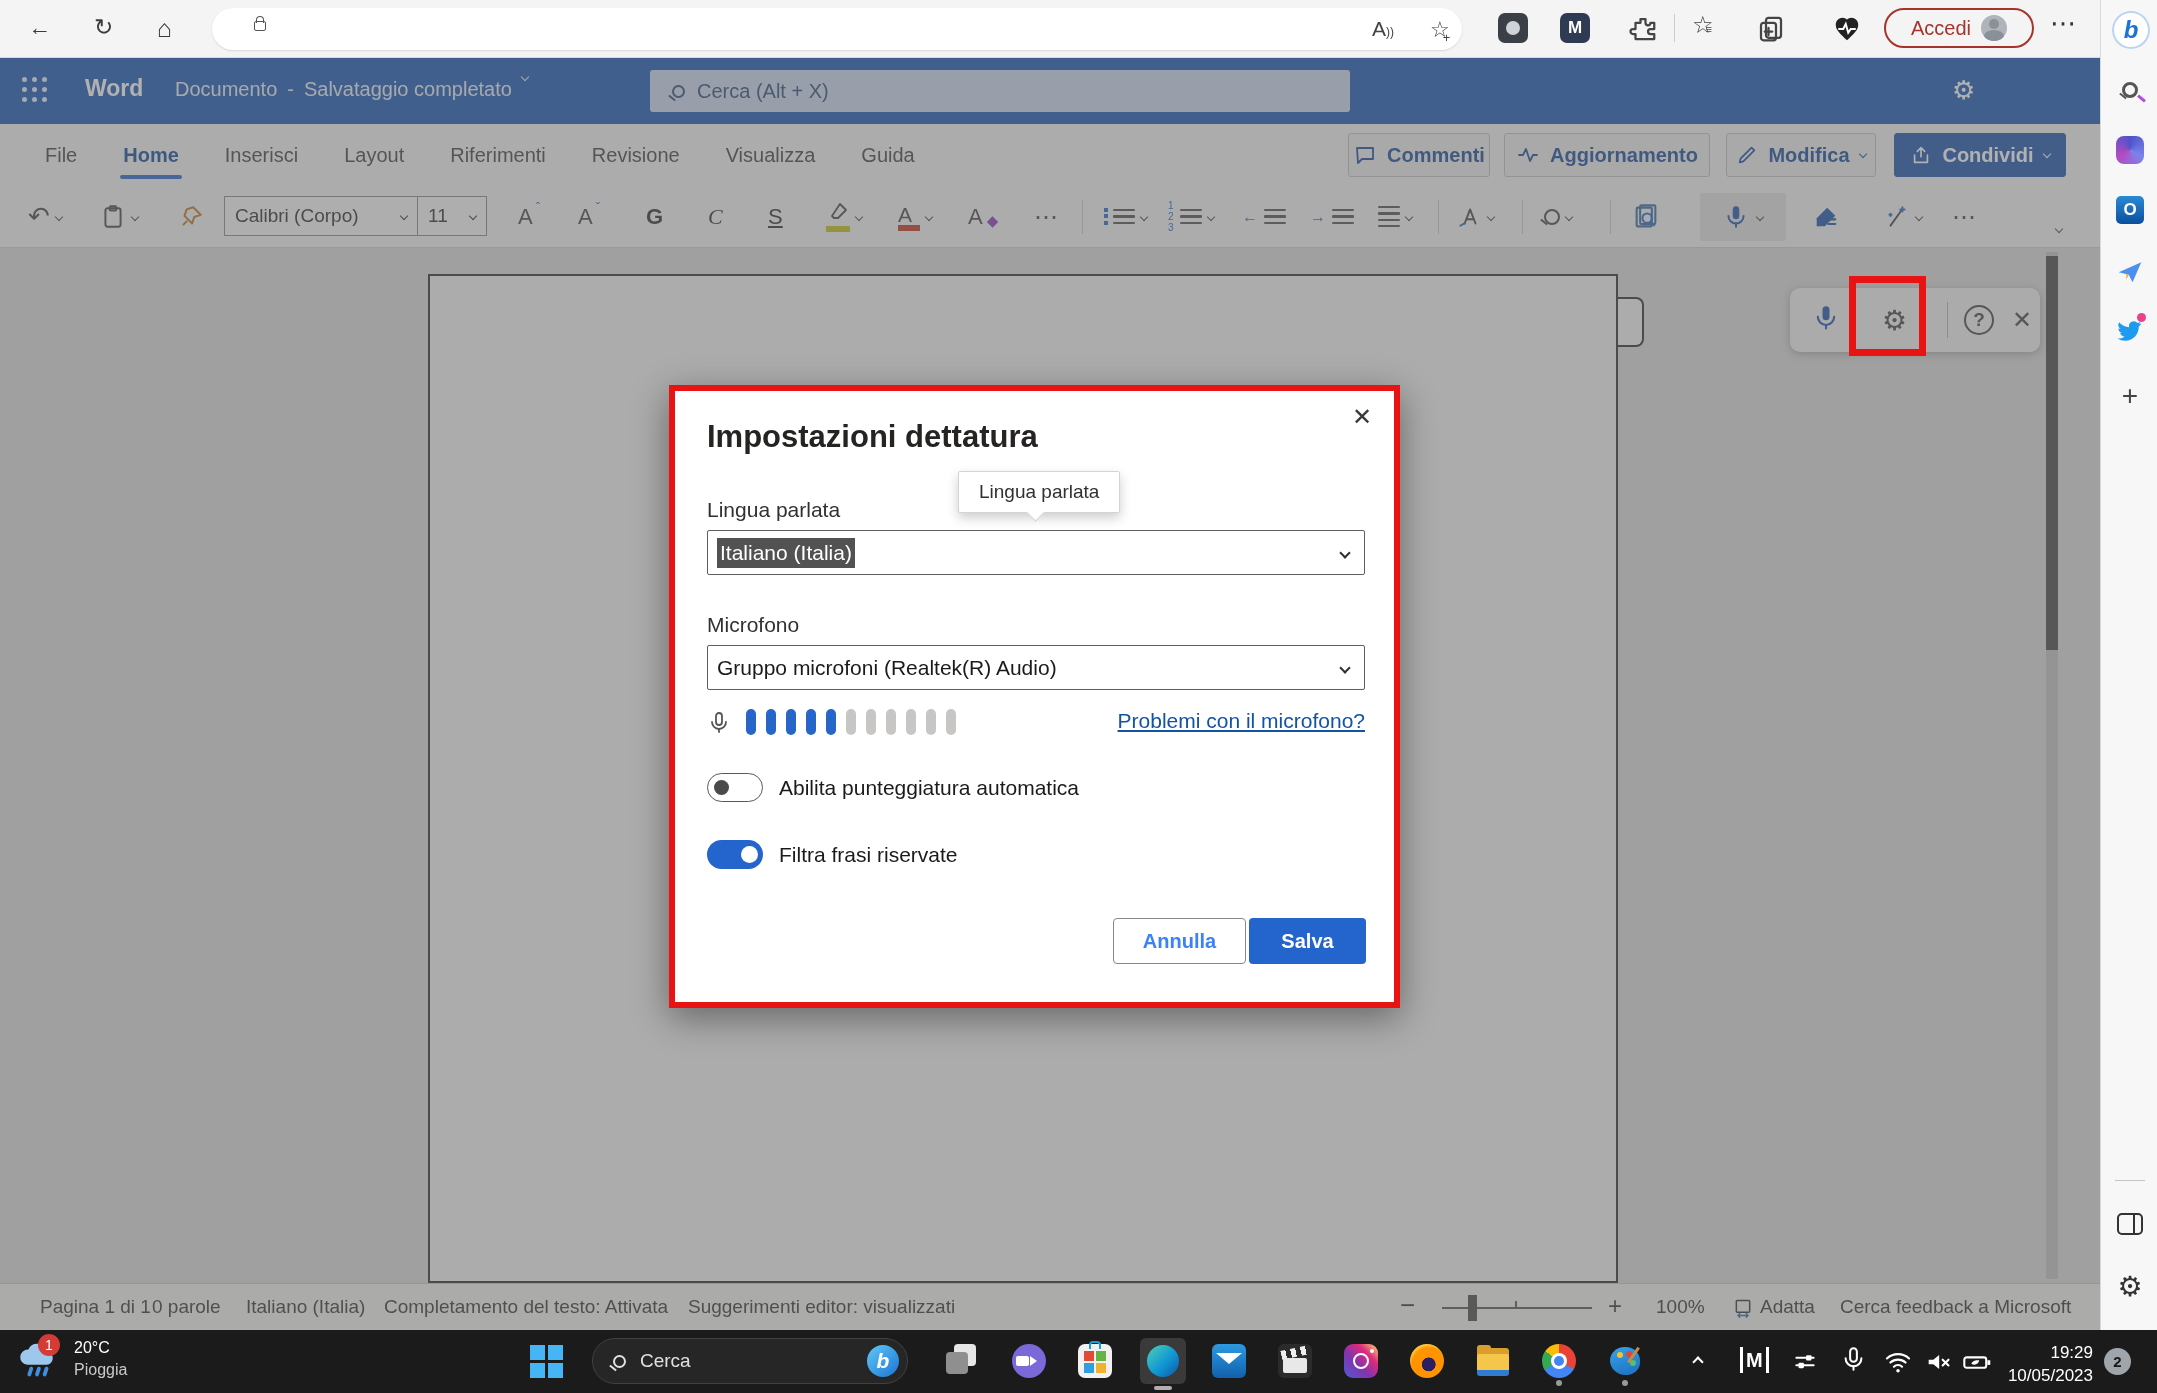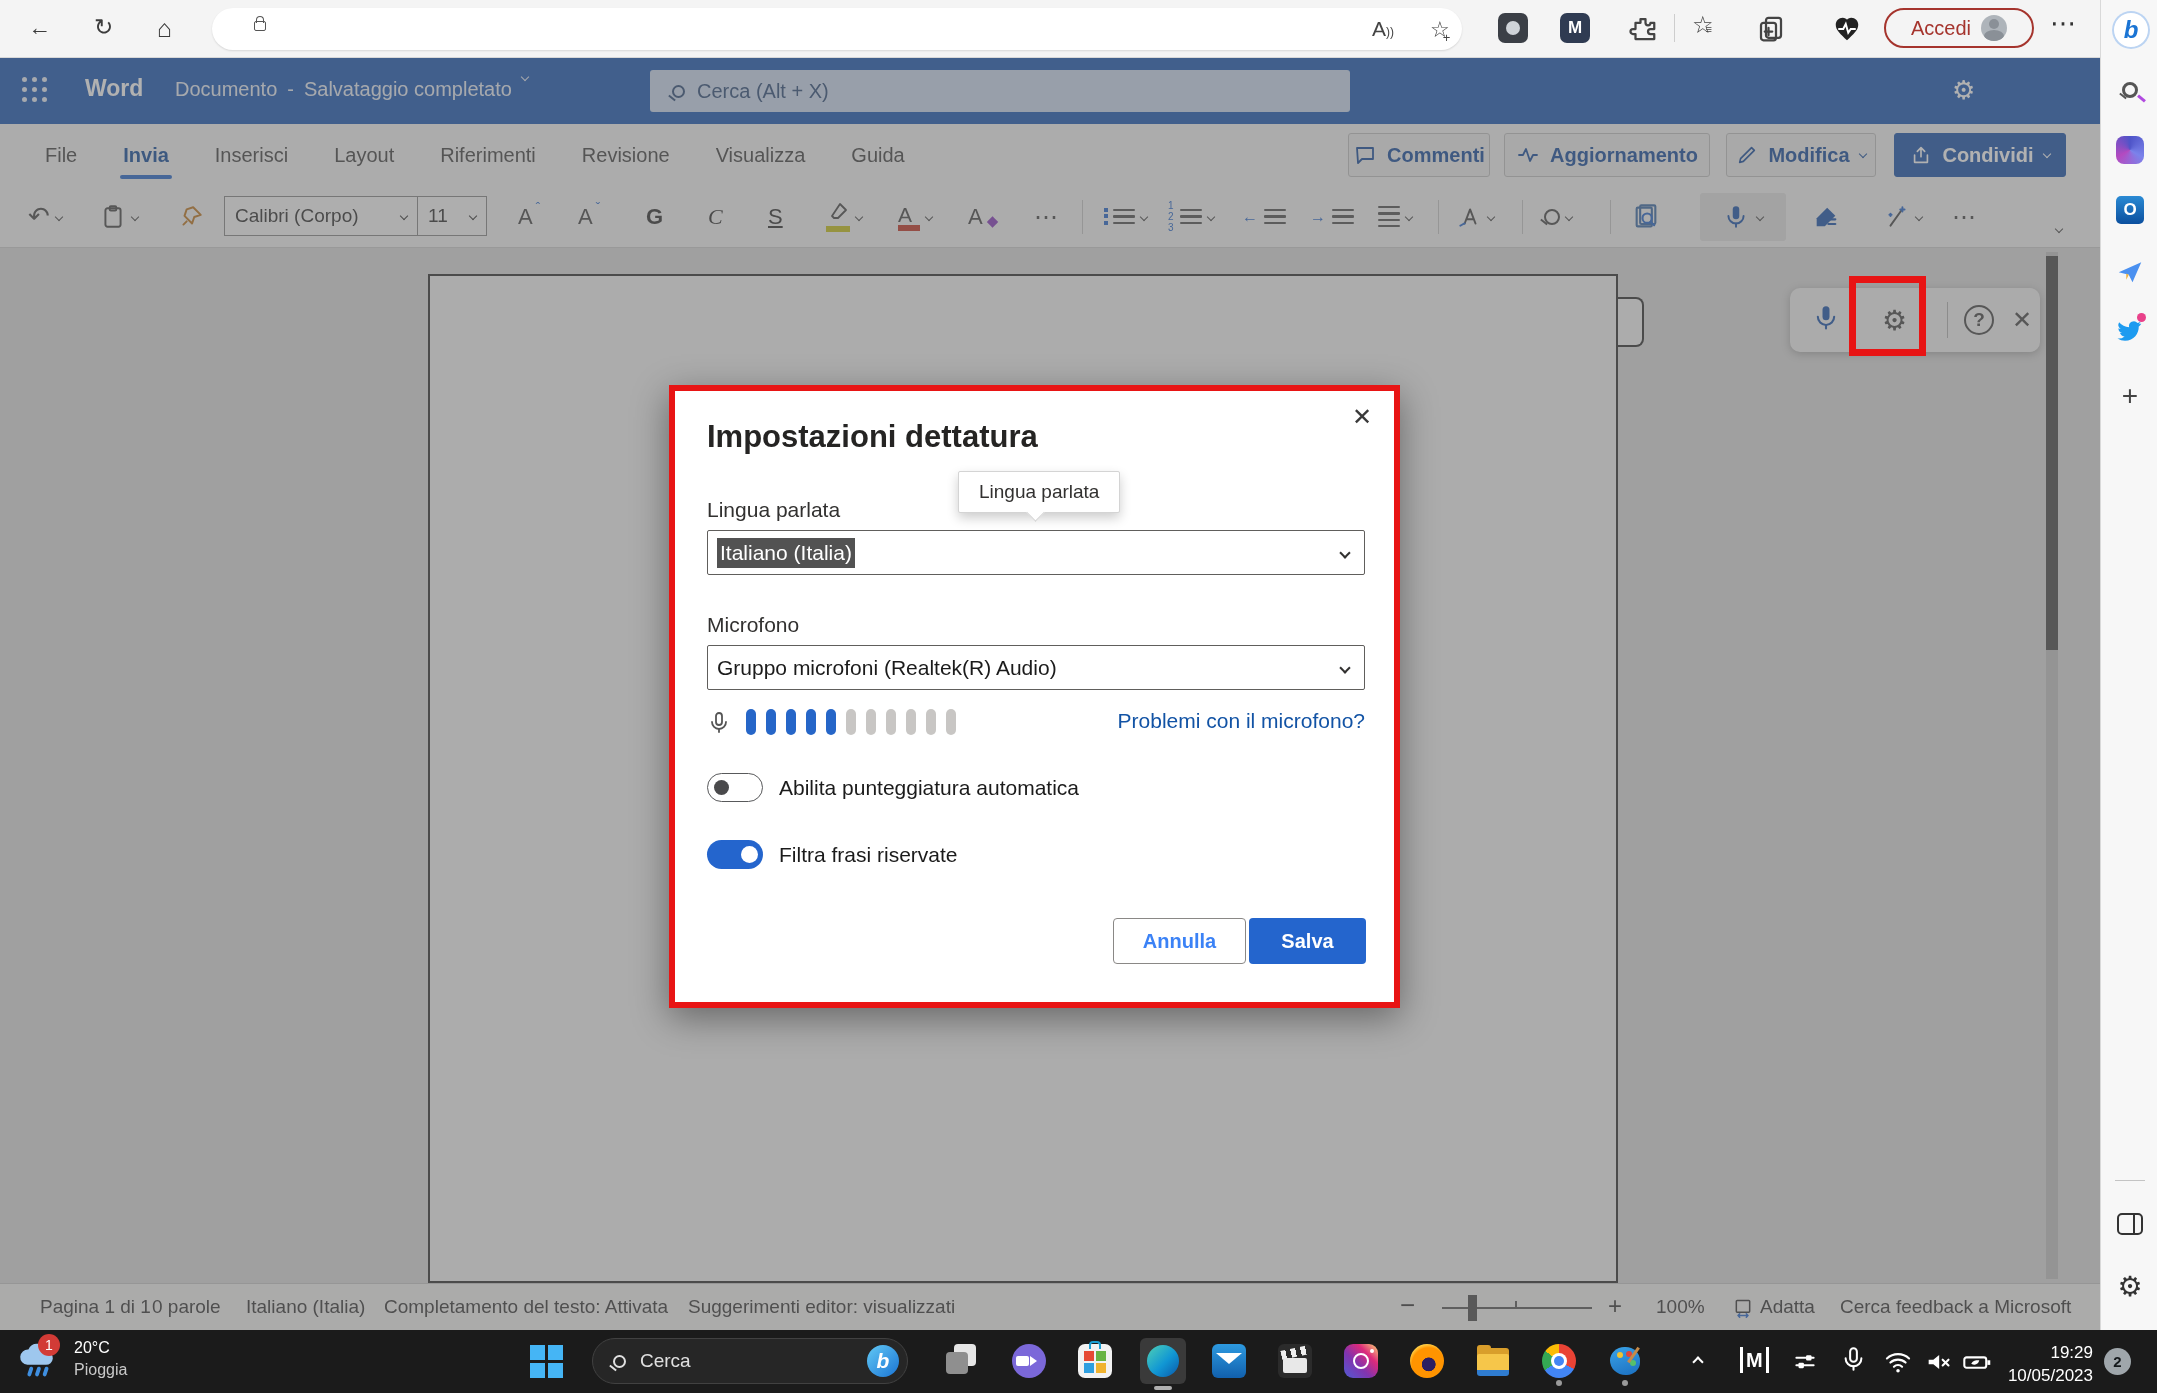--- a/index.html
+++ b/index.html
@@ -149,21 +149,21 @@
   <div id="wsearch">
     <span class="mag"></span>
     <span>Cerca (Alt + X)</span>
   </div>
   <span class="abs" style="left:1952px;top:17px;font-size:26px">⚙</span>
 </div>
 
 <div class="abs" id="rtabs">
   <div class="flex" style="margin-left:22px">
     <span class="tab">File</span>
-    <span class="tab active">Invia</span>
+    <span class="tab active">Home</span>
     <span class="tab">Inserisci</span>
     <span class="tab">Layout</span>
     <span class="tab">Riferimenti</span>
     <span class="tab">Revisione</span>
     <span class="tab">Visualizza</span>
     <span class="tab">Guida</span>
   </div>
   <div class="ract" style="left:1348px;width:142px">
     <svg class="i" width="24" height="24" viewBox="0 0 24 24">
         <path d="M4 5h16v11H9l-4 4z"></path>
@@ -380,21 +380,21 @@
           <div class="mbar on"></div>
           <div class="mbar on"></div>
           <div class="mbar"></div>
           <div class="mbar"></div>
           <div class="mbar"></div>
           <div class="mbar"></div>
           <div class="mbar"></div>
           <div class="mbar"></div>
         </div>
     </div>
-    <a style="font-size:21px;color:#1253a5;">Problemi con il microfono?</a>
+    <a style="font-size:21px;color:#1253a5;text-decoration:underline">Problemi con il microfono?</a>
   </div>
   <div class="toggle off" style="top:382px">
       <span class="knob"></span>
     </div>
   <span class="lbl" style="left:104px;top:385px;color:#1b1b1b">Abilita punteggiatura automatica</span>
   <div class="toggle on" style="top:449px">
       <span class="knob"></span>
     </div>
   <span class="lbl" style="left:104px;top:452px;color:#1b1b1b">Filtra frasi riservate</span>
   <div class="dbtn" style="left:438px;width:133px;background:#fff;border:1px solid #8a8886;color:#3b82f6">Annulla</div>

